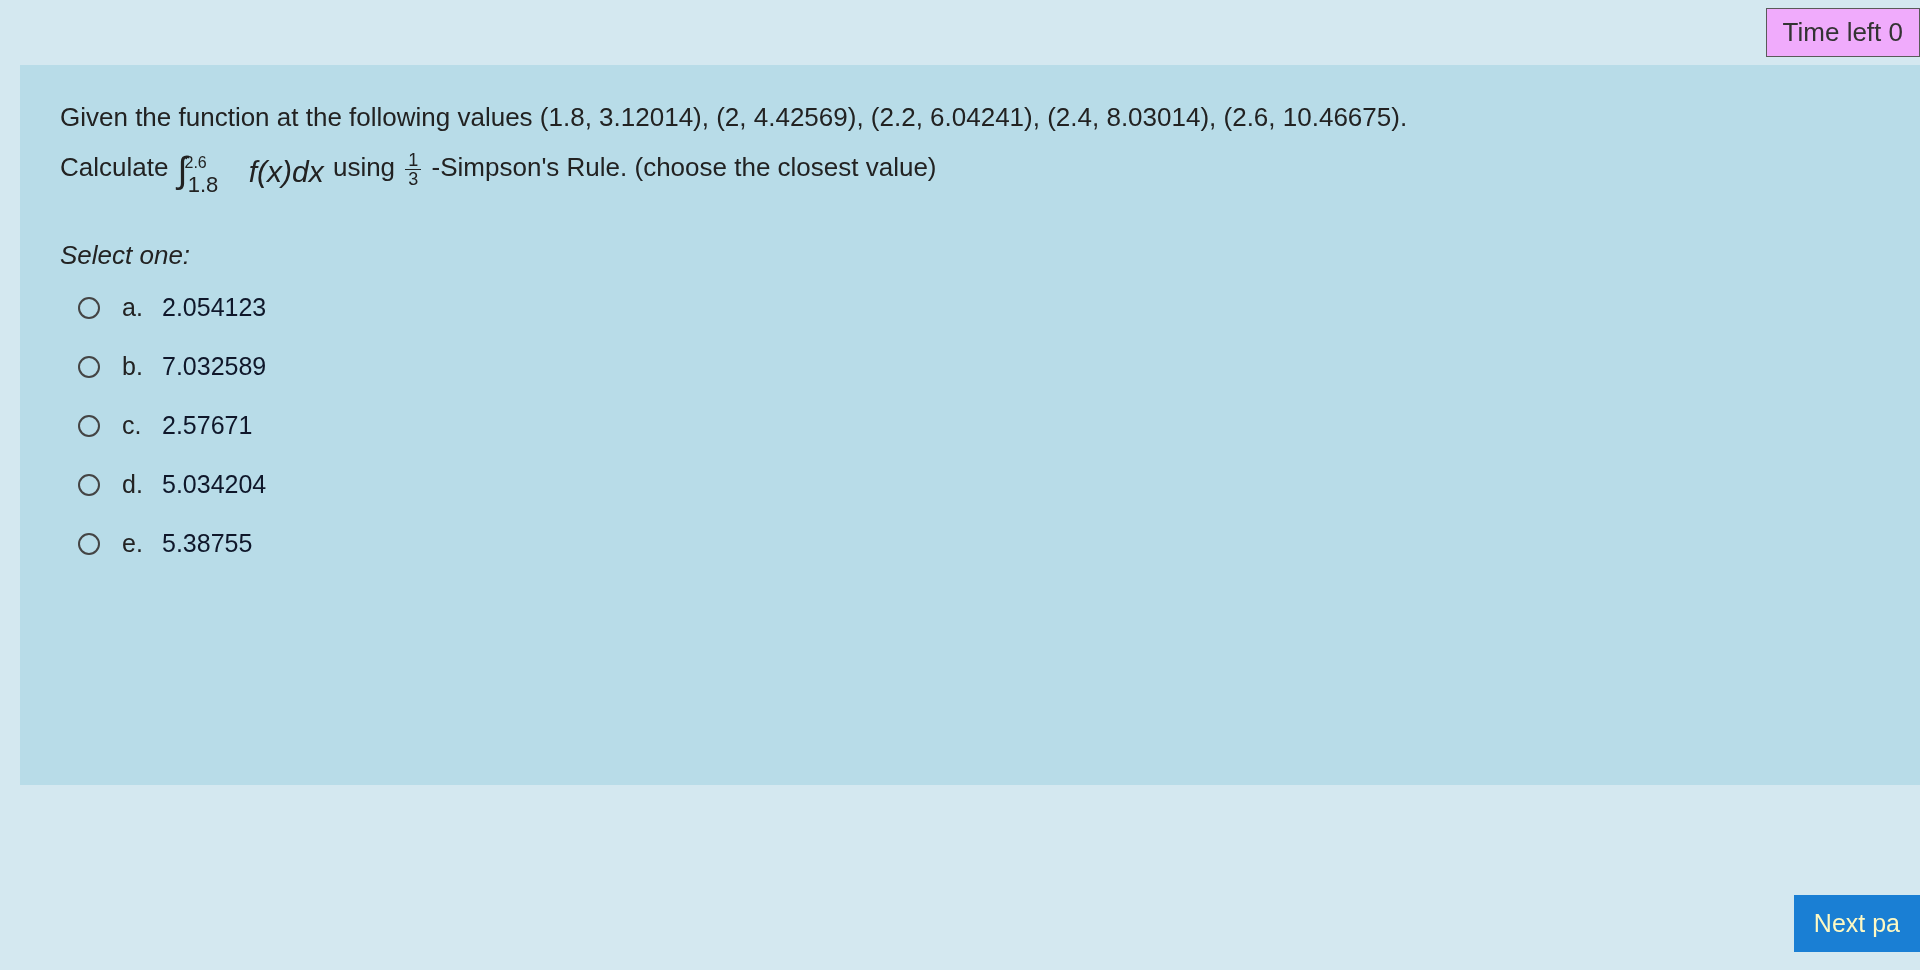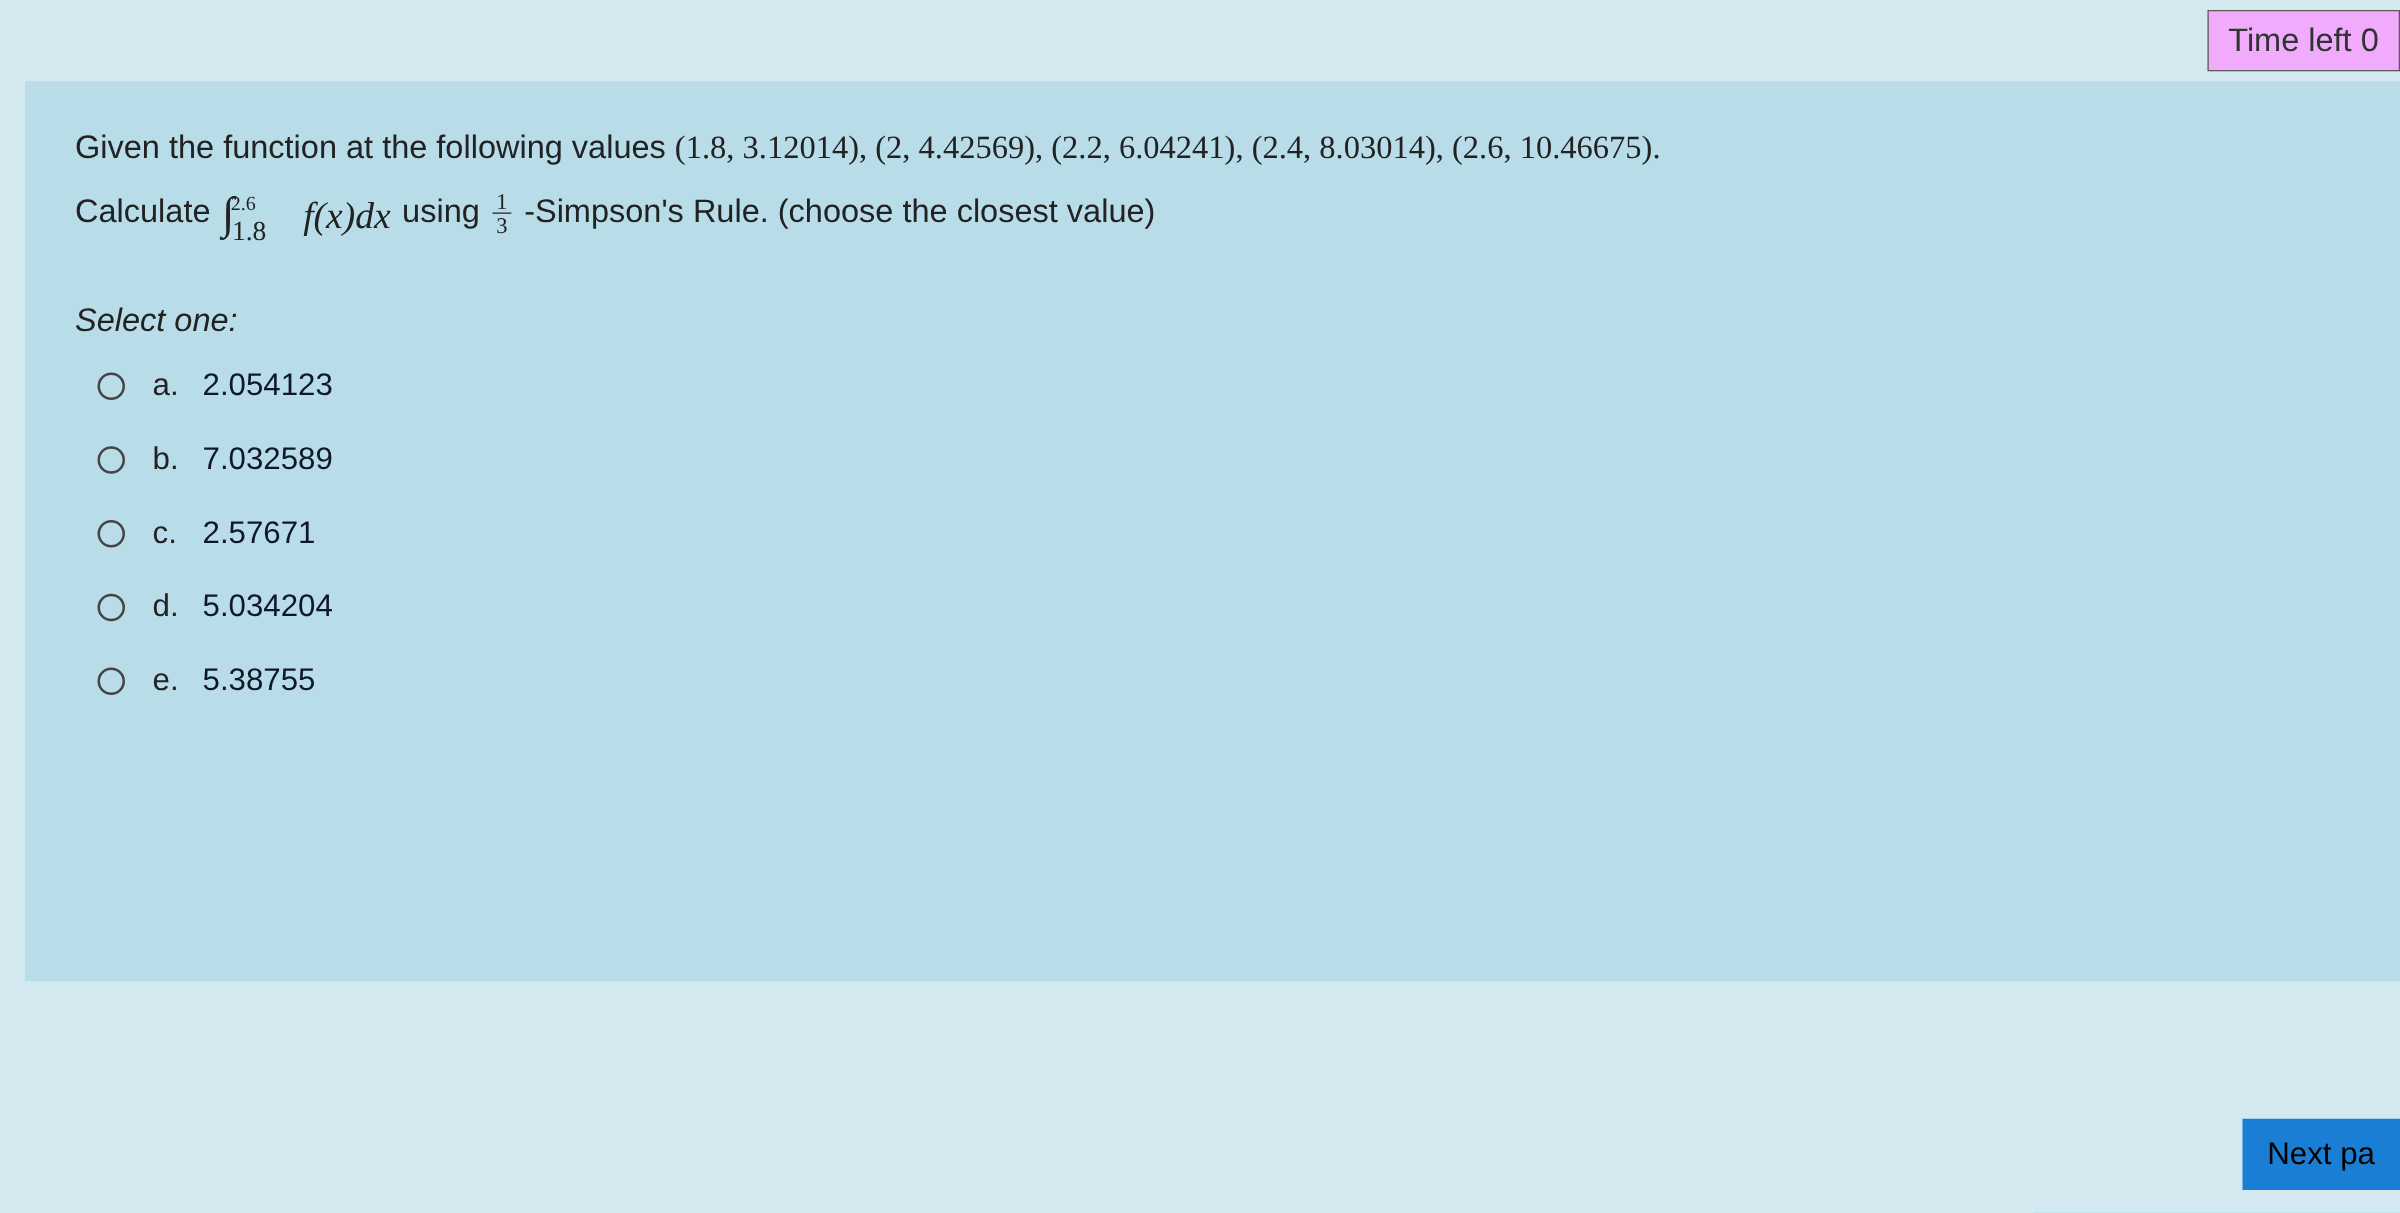--- a/index.html
+++ b/index.html
@@ -34,21 +34,21 @@
       padding: 30px 40px;
       min-height: 720px;
     }
     .question-text {
       font-size: 26px;
       color: #222;
       line-height: 1.7;
       margin-bottom: 40px;
     }
     .math {
-      font-family: Liberation Serif, serif;
+      font-family: Liberation Sans, sans-serif;
       white-space: nowrap;
     }
     .integral {
       font-size: 30px;
       vertical-align: middle;
       position: relative;
       display: inline-block;
       margin: 0 2px;
     }
     .int-symbol {
@@ -118,21 +118,21 @@
     }
     .opt-value {
       font-size: 25px;
       color: #0f172a;
     }
     .next-btn {
       position: absolute;
       bottom: 18px;
       right: 0;
       background: #1a7fd4;
-      color: #000000;
+      color: #fef9c3;
       font-size: 25px;
       padding: 14px 20px;
       border: none;
       cursor: pointer;
     }
   </style>
 </head>
 <body>
 
 <div class="time-left-box">

